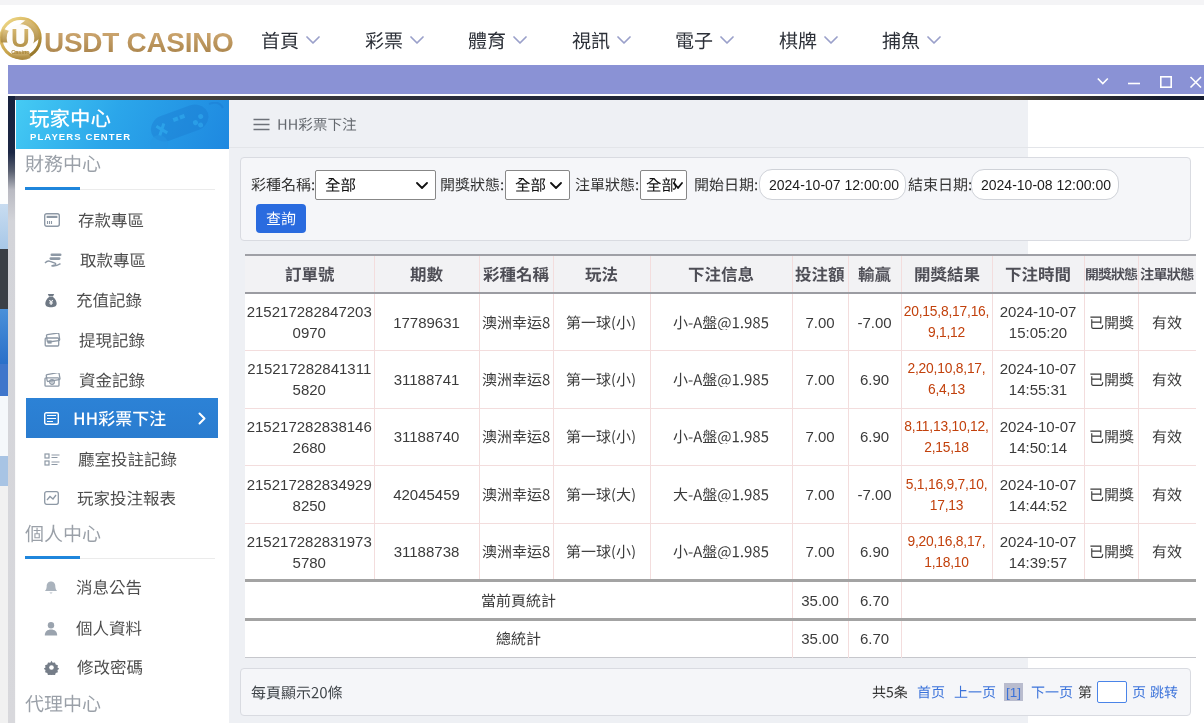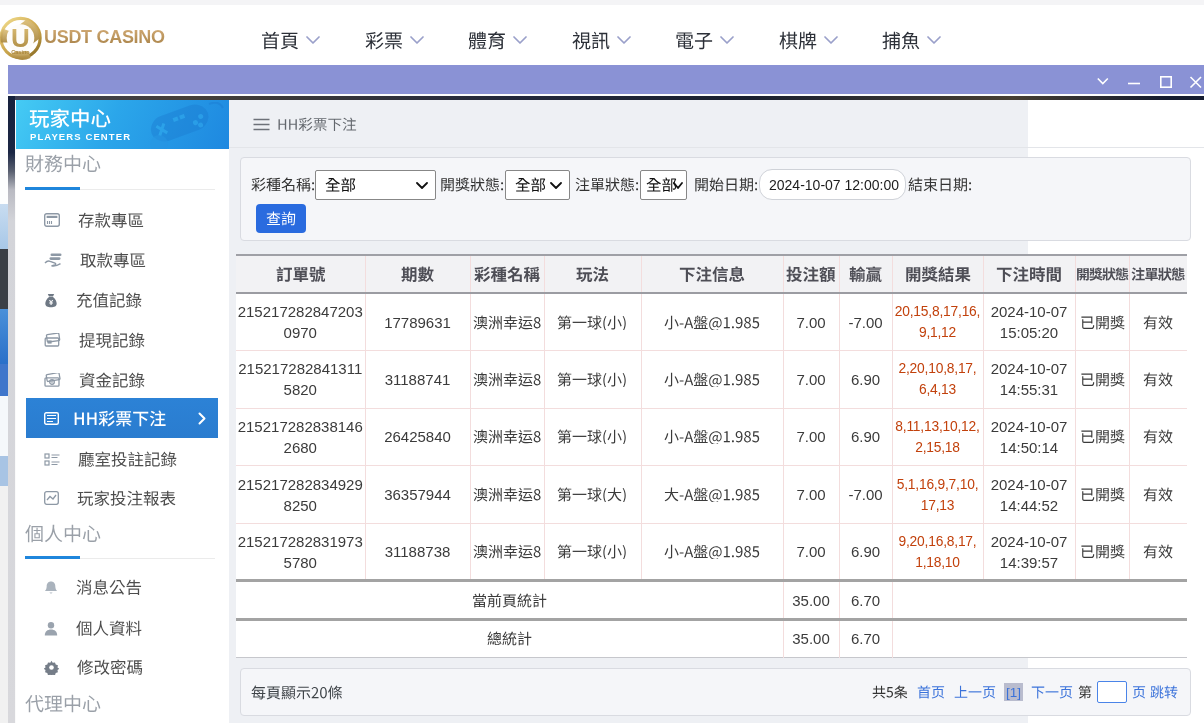--- a/index.html
+++ b/index.html
@@ -1,21 +1,21 @@
 <!DOCTYPE html>
 <html><head><meta charset="utf-8"><style>
 *{margin:0;padding:0;box-sizing:border-box}
 html,body{width:1204px;height:723px;overflow:hidden}
 body{font-family:"Liberation Sans",sans-serif;position:relative;background:#fff}
 .abs{position:absolute}
 svg{display:block}
 .row{display:flex;align-items:center}
 
 #topstrip{left:0;top:0;width:1204px;height:5px;background:#f4f4f6}
-#logotext{left:44px;top:27px;font-weight:bold;font-size:18px;letter-spacing:-0.3px;
+#logotext{left:44px;top:27px;font-weight:bold;font-size:28px;letter-spacing:-0.3px;
  background:linear-gradient(180deg,#cfa873 10%,#b9935a 55%,#a8824a 90%);
  -webkit-background-clip:text;background-clip:text;color:transparent}
 .nav{top:10px;height:60px;display:flex;align-items:center}
 
 #purple{left:8px;top:65px;width:1196px;height:29px;background:#8a92d5}
 #winline{left:8px;top:94px;width:1196px;height:2px;background:#fdfdfd}
 #topborder{left:8px;top:96px;width:1196px;height:4px;background:linear-gradient(90deg,#3a3f55,#45403a 15%,#23283c 42%,#1a2030 62%,#473f33 84%,#141b30 97%)}
 #leftborder{left:8px;top:96px;width:7px;height:627px;background:linear-gradient(180deg,#16213c 0%,#1a2644 9%,#596070 12%,#b9bac2 15%,#d3d4d9 20%,#d8d8dc 100%)}
 #innerline{left:15px;top:100px;width:1px;height:623px;background:#fafafa}
 
@@ -32,21 +32,21 @@
 #main{flex:1;background:#eef0f4;position:relative}
 #crumbline{left:0;top:47px;width:975px;height:1px;background:#e3e5e9}
 #filter{left:11px;top:57px;width:951px;height:84px;background:#f5f6f9;border:1px solid #d9dbe1;border-radius:4px}
 .sel{background:#fff;border:1px solid #878787;border-radius:2px;display:flex;align-items:center;height:30px}
 
 .selarrow{position:absolute;right:7px}
 .inp{background:#fff;border:1px solid #cfd2d8;border-radius:13px;height:31px;display:flex;align-items:center;font-size:14px;color:#1c1c1c;padding-left:9px;white-space:nowrap}
 #qbtn{left:27px;top:104px;width:50px;height:29px;background:#2a6bdf;border-radius:4px;display:flex;align-items:center;justify-content:center}
 
 table{border-collapse:collapse;table-layout:fixed;background:#fff}
-#tbl{left:7px;top:154px}
+#tbl{left:16px;top:154px}
 td,th{border-left:1px solid #f3dddd;text-align:center;vertical-align:middle;overflow:hidden}
 td:first-child,th:first-child{border-left:none}
 tr.h{height:38px;background:#f2f2f4}
 tr.h th{border-bottom:2px solid #9b9ca2}
 tr.d{height:57.6px}
 tr.d td{border-top:1px solid #f3dddd}
 tr.d:first-of-type td{border-top:none}
 tr.s{height:38.2px}
 tr.s td{border-top:3px solid #a3a3a3}
 .num{font-size:15px;color:#3b3b3b;line-height:21px}.res{font-size:13.8px;color:#c2410c;line-height:21px;letter-spacing:-0.2px}
@@ -570,20 +570,21 @@
         <svg width="64.2" height="15.0" viewBox="0 -880 4278 1000">
           <g fill="#333" transform="scale(1,-1)">
             <use href="#r7d50" x="0"></use>
             <use href="#r675f" x="1000"></use>
             <use href="#r65e5" x="2000"></use>
             <use href="#r671f" x="3000"></use>
             <use href="#r3a" x="4000"></use>
           </g>
         </svg>
       </div>
+      <div class="abs inp" style="left:742px;top:69px;width:148px">2024-10-08 12:00:00</div>
       <div id="qbtn" class="abs">
         <svg width="30.0" height="15.0" viewBox="0 -880 2000 1000">
           <g fill="#ffffff" transform="scale(1,-1)">
             <use href="#r67e5" x="0"></use>
             <use href="#r8a62" x="1000"></use>
           </g>
         </svg>
       </div>
       <table id="tbl" class="abs" style="width:951px;border-top:2px solid #9fa0a6;border-bottom:1px solid #c6c7cc">
         <colgroup>
@@ -869,21 +870,21 @@
                   <g fill="#3b3b3b" transform="scale(1,-1)">
                     <use href="#r6709" x="0"></use>
                     <use href="#r6548" x="1000"></use>
                   </g>
                 </svg>
               </div>
             </td>
           </tr>
           <tr class="d">
             <td class="num">215217282838146<br>2680</td>
-            <td class="num">26425840</td>
+            <td class="num">31188740</td>
             <td>
               <div class="cc">
                 <svg width="68.3" height="15.0" viewBox="0 -880 4555 1000">
                   <g fill="#3b3b3b" transform="scale(1,-1)">
                     <use href="#r6fb3" x="0"></use>
                     <use href="#r6d32" x="1000"></use>
                     <use href="#r5e78" x="2000"></use>
                     <use href="#r8fd0" x="3000"></use>
                     <use href="#r38" x="4000"></use>
                   </g>
@@ -943,21 +944,21 @@
                   <g fill="#3b3b3b" transform="scale(1,-1)">
                     <use href="#r6709" x="0"></use>
                     <use href="#r6548" x="1000"></use>
                   </g>
                 </svg>
               </div>
             </td>
           </tr>
           <tr class="d">
             <td class="num">215217282834929<br>8250</td>
-            <td class="num">36357944</td>
+            <td class="num">42045459</td>
             <td>
               <div class="cc">
                 <svg width="68.3" height="15.0" viewBox="0 -880 4555 1000">
                   <g fill="#3b3b3b" transform="scale(1,-1)">
                     <use href="#r6fb3" x="0"></use>
                     <use href="#r6d32" x="1000"></use>
                     <use href="#r5e78" x="2000"></use>
                     <use href="#r8fd0" x="3000"></use>
                     <use href="#r38" x="4000"></use>
                   </g>

